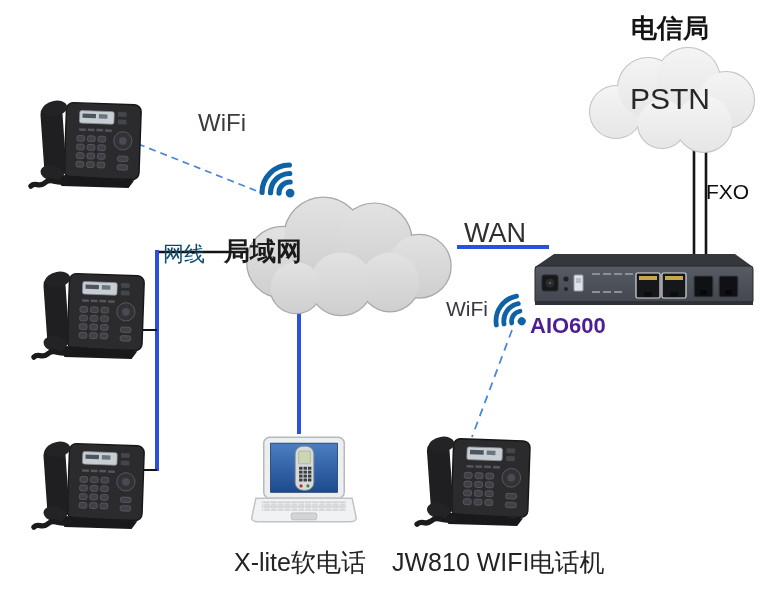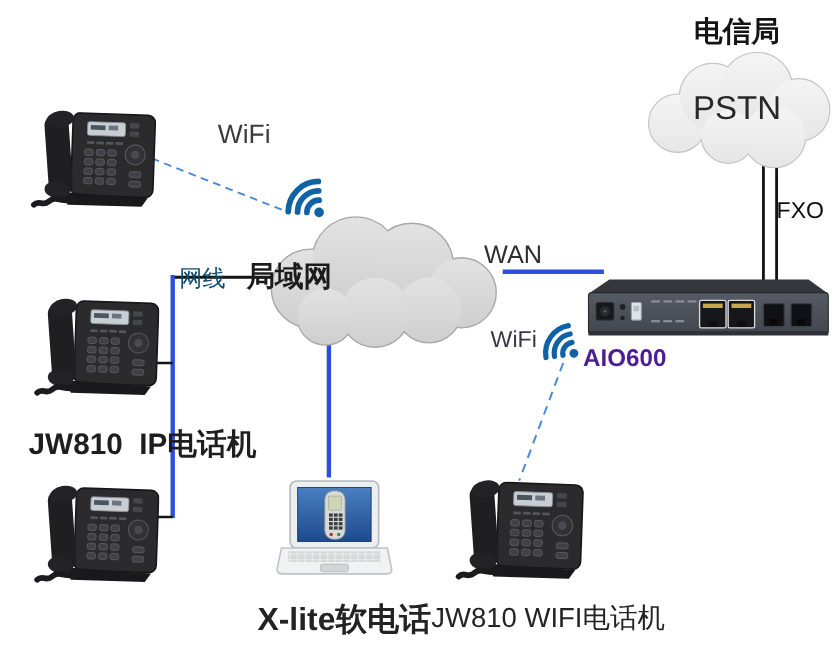--- a/index.html
+++ b/index.html
@@ -6,28 +6,28 @@
   .stage{
     position:relative;width:760px;height:605px;background:#ffffff;
     font-family:"Liberation Sans", sans-serif;overflow:hidden;
   }
   .abs{position:absolute;}
   svg{display:block;}
   .label{position:absolute;color:#2a2a2a;white-space:pre;line-height:1.1;}
   .lbl-wifi-top{left:198px;top:110px;font-size:24px;color:#3b3b3b;}
   .lbl-netcable{left:163px;top:242px;font-size:21px;color:#0c4a6e;}
   .lbl-lan{left:224px;top:237px;width:238px;text-align:left;font-size:26px;font-weight:bold;color:#1b1b1b;}
-  .lbl-wan{left:440px;top:219px;font-size:23px;color:#2f2f2f;}
+  .lbl-wan{left:464px;top:219px;font-size:27px;color:#2f2f2f;}
   .lbl-telecom{left:631px;top:14px;font-size:26px;font-weight:bold;color:#141414;}
   .lbl-pstn{left:580px;top:82px;width:180px;text-align:center;font-size:30px;color:#282828;}
   .lbl-fxo{left:706px;top:180px;font-size:21px;font-family:Liberation Sans, sans-serif;color:#0e0e0e;}
   .lbl-wifi-router{left:446px;top:297px;font-size:21px;color:#383844;}
   .lbl-model{left:530px;top:314px;font-size:22px;font-weight:bold;color:#4c1d95;}
   .lbl-ip-phones{left:26px;top:390px;font-size:27px;font-weight:bold;color:#1e1e1e;}
-  .lbl-softphone{left:234px;top:549px;font-size:29px;font-weight:bold;color:#232323;}
+  .lbl-softphone{left:234px;top:549px;font-size:25px;font-weight:normal;color:#232323;}
   .lbl-wifi-phone{left:392px;top:549px;font-size:25px;font-weight:normal;color:#232323;}
   .wifi-ico{color:#0f62a6;}
   .wifi-ico-1{left:256px;top:159px;width:46px;height:46px;transform:rotate(-45deg);}
   .wifi-ico-2{left:489px;top:291px;width:42px;height:44px;transform:rotate(-55deg);}
 </style>
 </head>
 <body>
 
 <div class="stage">
 
@@ -238,17 +238,16 @@
 
   <div class="label lbl-wifi-top">WiFi</div>
   <div class="label lbl-netcable">网线</div>
   <div class="label lbl-lan">局域网</div>
   <div class="label lbl-wan">WAN</div>
   <div class="label lbl-pstn">PSTN</div>
   <div class="label lbl-telecom">电信局</div>
   <div class="label lbl-fxo">FXO</div>
   <div class="label lbl-wifi-router">WiFi</div>
   <div class="label lbl-model">AIO600</div>
-  <div class="label lbl-ip-phones">JW810  IP电话机</div>
   <div class="label lbl-softphone">X-lite软电话</div>
   <div class="label lbl-wifi-phone">JW810 WIFI电话机</div>
 
 </div>
 
 </body></html>

